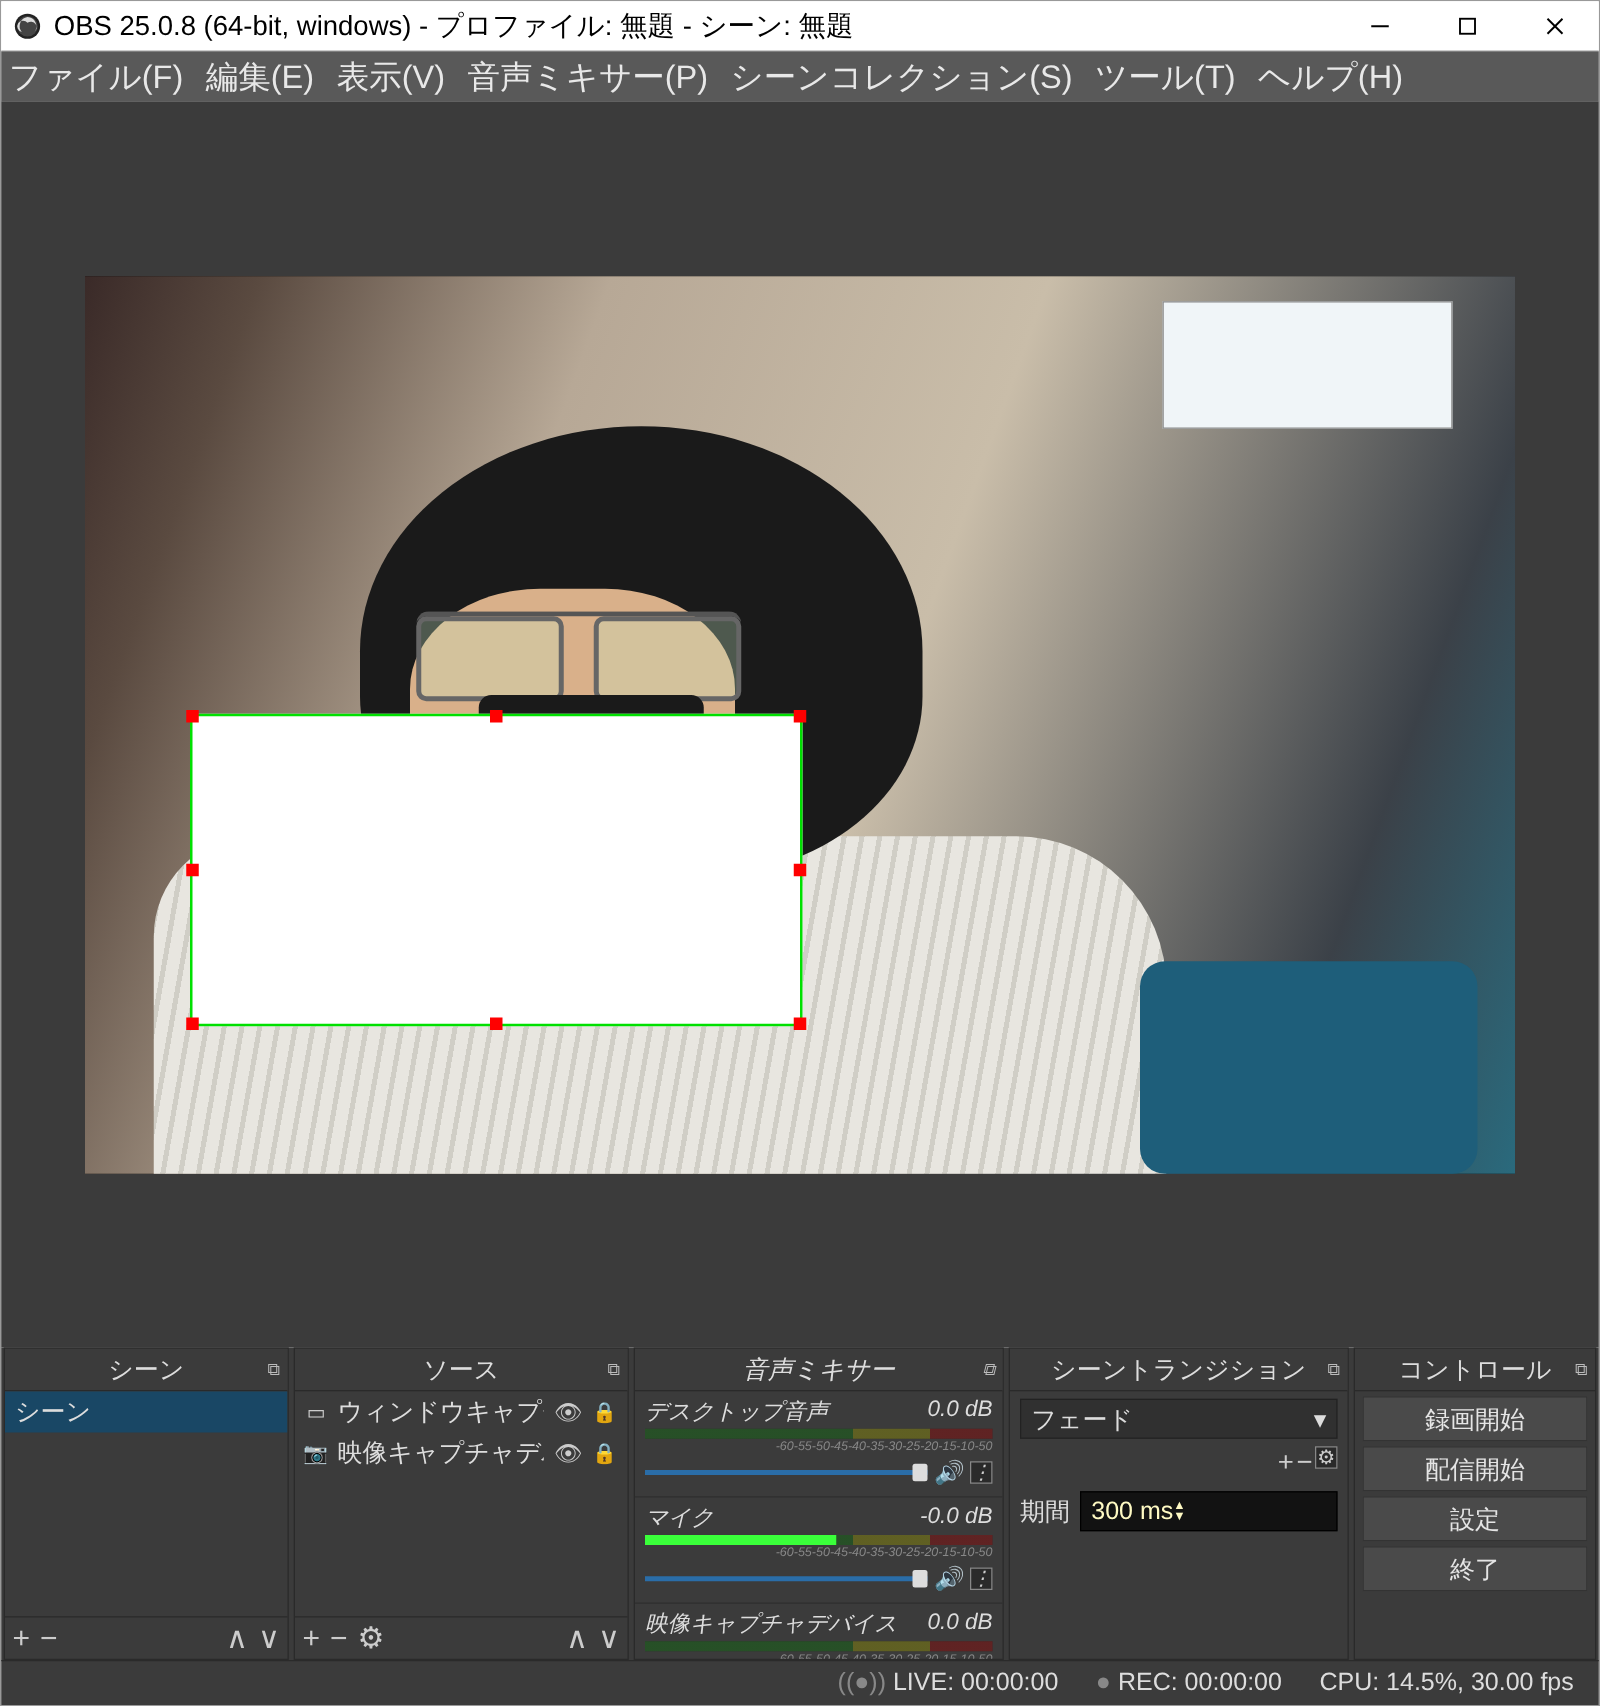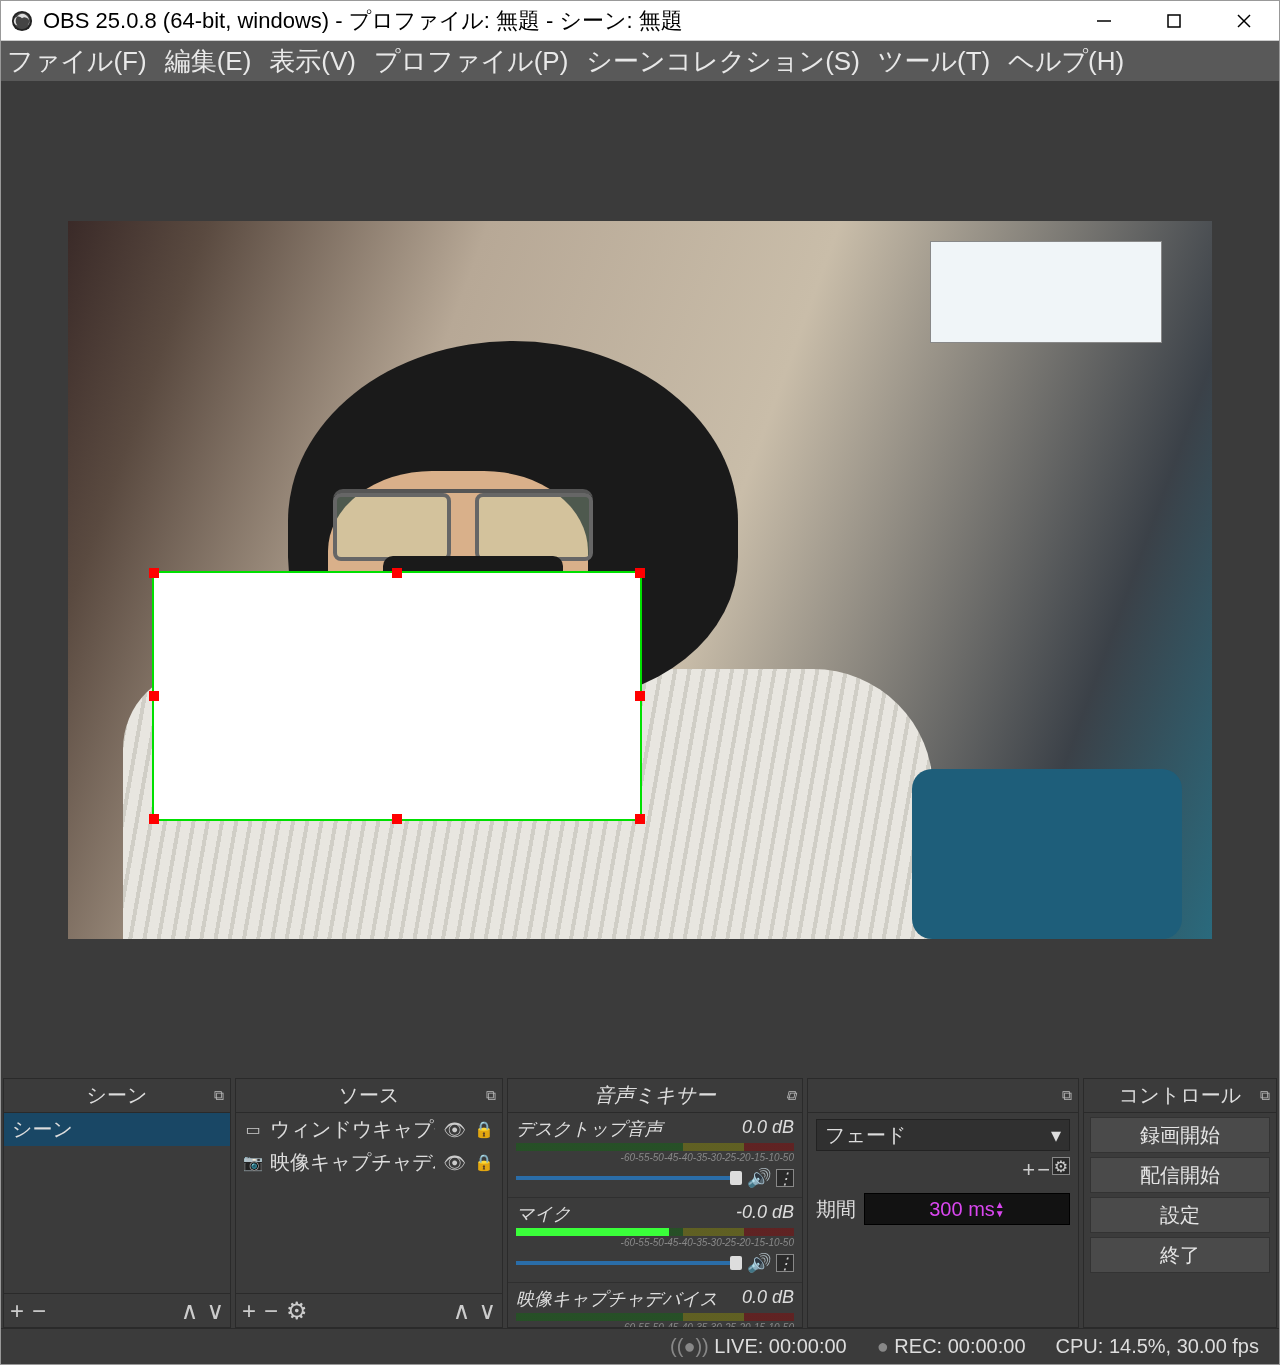--- a/index.html
+++ b/index.html
@@ -67,21 +67,21 @@
 .slider-row { display:flex; align-items:center; gap:6px; margin-top:4px; }
 .slider-track { flex:1; height:4px; background:#2a6da8; position:relative; }
 .slider-thumb { position:absolute; right:0; top:-5px; width:12px; height:14px; background:#ddd; border-radius:2px;}
 .speaker-icon { color:#ddd; font-size:18px;}
 .gear-dots { width:18px; height:18px; border:1px solid #888; display:flex; align-items:center; justify-content:center; color:#ccc; font-size:16px; background:#2a2a2a;}
 
 .trans-body { padding: 6px 8px; color:#ddd; font-size:20px; }
 .trans-select { width: 100%; height: 32px; background:#303030; border:1px solid #222; color:#ddd; padding:0 8px; display:flex; align-items:center; justify-content:space-between;}
 .trans-row { display:flex; align-items:center; gap:8px; margin-top:10px; }
 .trans-btns { display:flex; gap:2px; margin-top:6px; justify-content:flex-end; color:#ccc; font-size:22px;}
-.trans-spin { flex:1; height:32px; background:#121212; border:1px solid #000; color:#d946ef; display:flex; align-items:center; padding:0 8px; justify-content:center;}
+.trans-spin { flex:1; height:32px; background:#121212; border:1px solid #000; color:#fef9c3; display:flex; align-items:center; padding:0 8px; justify-content:flex-start;}
 .spin-arrows { display:flex; flex-direction:column; font-size:10px; line-height:9px;}
 
 .ctrl-body { padding: 4px 6px; display:flex; flex-direction:column; gap:4px; }
 .ctrl-btn { height: 36px; background:#4a4a4a; border:1px solid #333; color:#e5e5e5; font-size:20px; display:flex; align-items:center; justify-content:center;}
 
 .statusbar { height: 36px; background: #3b3b3b; display: flex; align-items: center; justify-content: flex-end; gap: 30px; padding: 0 20px; color: #ddd; font-size: 20px; border-top:1px solid #2a2a2a;}
 .status-dot{color:#888;}
 
 .footer-btn{cursor:default;}
 </style>
@@ -116,21 +116,21 @@
             <line x1="15" y1="3" x2="3" y2="15" stroke="#000" stroke-width="1.5"></line>
           </svg>
         </div>
     </div>
   </div>
 
   <div class="menubar">
     <span class="menubar-item">ファイル(F)</span>
     <span class="menubar-item">編集(E)</span>
     <span class="menubar-item">表示(V)</span>
-    <span class="menubar-item">プロファイル(P)</span>
+    <span class="menubar-item">音声ミキサー(P)</span>
     <span class="menubar-item">シーンコレクション(S)</span>
     <span class="menubar-item">ツール(T)</span>
     <span class="menubar-item">ヘルプ(H)</span>
   </div>
 
   <div class="preview">
     <div class="preview-inner">
       <div class="webcam-bg"></div>
       <div class="person-body"></div>
       <div class="pillow"></div>
@@ -294,20 +294,21 @@
               <span>-10</span>
               <span>-5</span>
               <span>0</span>
             </div>
           </div>
         </div>
     </div>
 
     <div class="dock dock-trans">
       <div class="dock-header">
+        <span class="dock-title">シーントランジション</span>
         <span class="dock-pop">⧉</span>
       </div>
       <div class="trans-body">
         <div class="trans-select">
           <span>フェード</span>
           <span>▾</span>
         </div>
         <div class="trans-btns">
           <span>+</span>
           <span>−</span>

